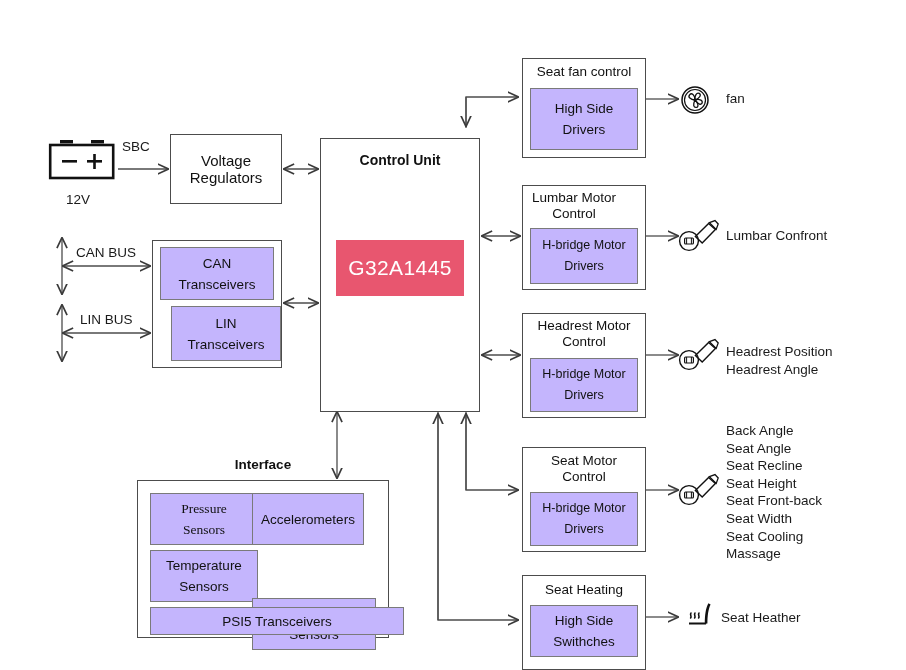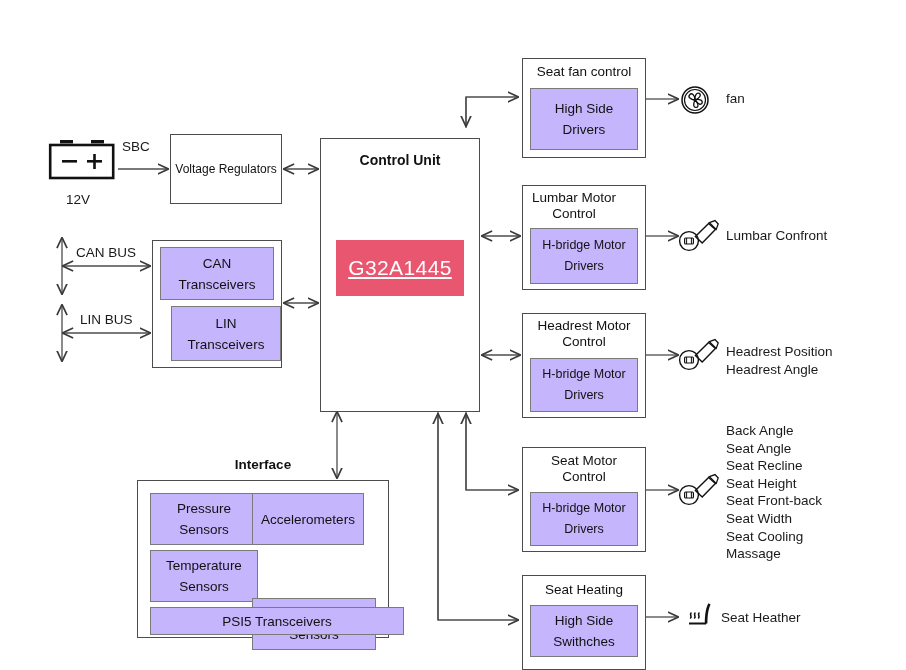--- a/index.html
+++ b/index.html
@@ -9,25 +9,25 @@
     color:#1a1a1a;
   }
   #stage{position:absolute;left:0;top:0;width:906px;height:670px;}
   svg.wires{position:absolute;left:0;top:0;width:906px;height:670px;pointer-events:none;}
 
   .box{position:absolute;box-sizing:border-box;border:1.4px solid #4c4c4c;background:#fff;}
   .boxlbl{position:absolute;text-align:center;font-size:13.5px;line-height:16px;color:#111;}
   .inner{position:absolute;box-sizing:border-box;border:1.3px solid #7a7a7a;background:#c4b5fd;
          display:flex;align-items:center;justify-content:center;text-align:center;
          font-size:13.5px;line-height:21px;color:#111;}
-  .plain{position:absolute;text-align:center;font-size:12px;line-height:17px;color:#111;
+  .plain{position:absolute;text-align:center;font-size:15px;line-height:17px;color:#111;
          display:flex;align-items:center;justify-content:center;}
   .txt{position:absolute;font-size:13.5px;line-height:17.6px;color:#1a1a1a;white-space:pre;}
   .chip{position:absolute;display:flex;align-items:center;justify-content:center;
-        color:#ffffff;font-size:21px;letter-spacing:.4px;background:#e8566f;text-decoration:underline;}
+        color:#ffffff;font-size:21px;letter-spacing:.4px;background:#e8566f;}
   .icon{position:absolute;}
   .ctrltitle{position:absolute;width:100%;text-align:center;font-size:14px;font-weight:700;color:#111;}
   .ifacetitle{position:absolute;text-align:center;font-size:13.5px;font-weight:700;color:#111;width:100%;}
   .busl{position:absolute;font-size:13.5px;color:#1a1a1a;}
 </style>
 </head>
 <body>
 
 <div id="stage">
 
@@ -100,21 +100,21 @@
 Transceivers</div>
   <div class="inner" style="left:146px;top:306px;width:110px;height:55px;white-space:pre-line;margin-left:25px;">LIN
 Transceivers</div>
 
   <div class="box" style="left:320px;top:138px;width:160px;height:274px;"></div>
   <div class="ctrltitle" style="left:320px;top:152px;width:160px;">Control Unit</div>
   <div class="chip" style="left:336px;top:240px;width:128px;height:56px;">G32A1445</div>
 
   <div class="ifacetitle" style="left:137px;top:457px;width:252px;">Interface</div>
   <div class="box" style="left:137px;top:480px;width:252px;height:158px;"></div>
-  <div class="inner" style="left:150px;top:493px;width:108px;height:52px;white-space:pre-line;">Pressure
+  <div class="inner" style="left:150px;top:493px;width:108px;height:52px;white-space:pre-line;font-family:Liberation Serif, serif;">Pressure
 Sensors</div>
   <div class="inner" style="left:252px;top:493px;width:112px;height:52px;white-space:pre-line;">Accelerometers</div>
   <div class="inner" style="left:150px;top:550px;width:108px;height:52px;white-space:pre-line;">Temperature
 Sensors</div>
   <div class="inner" style="left:252px;top:550px;width:124px;height:52px;white-space:pre-line;margin-top:48px;">Humidity
 Sensors</div>
   <div class="inner" style="left:150px;top:607px;width:254px;height:28px;">PSI5 Transceivers</div>
 
   <div class="box" style="left:522px;top:58px;width:124px;height:100px;"></div>
   <div class="boxlbl" style="left:522px;top:64px;width:124px;white-space:pre-line;">Seat fan control</div>

